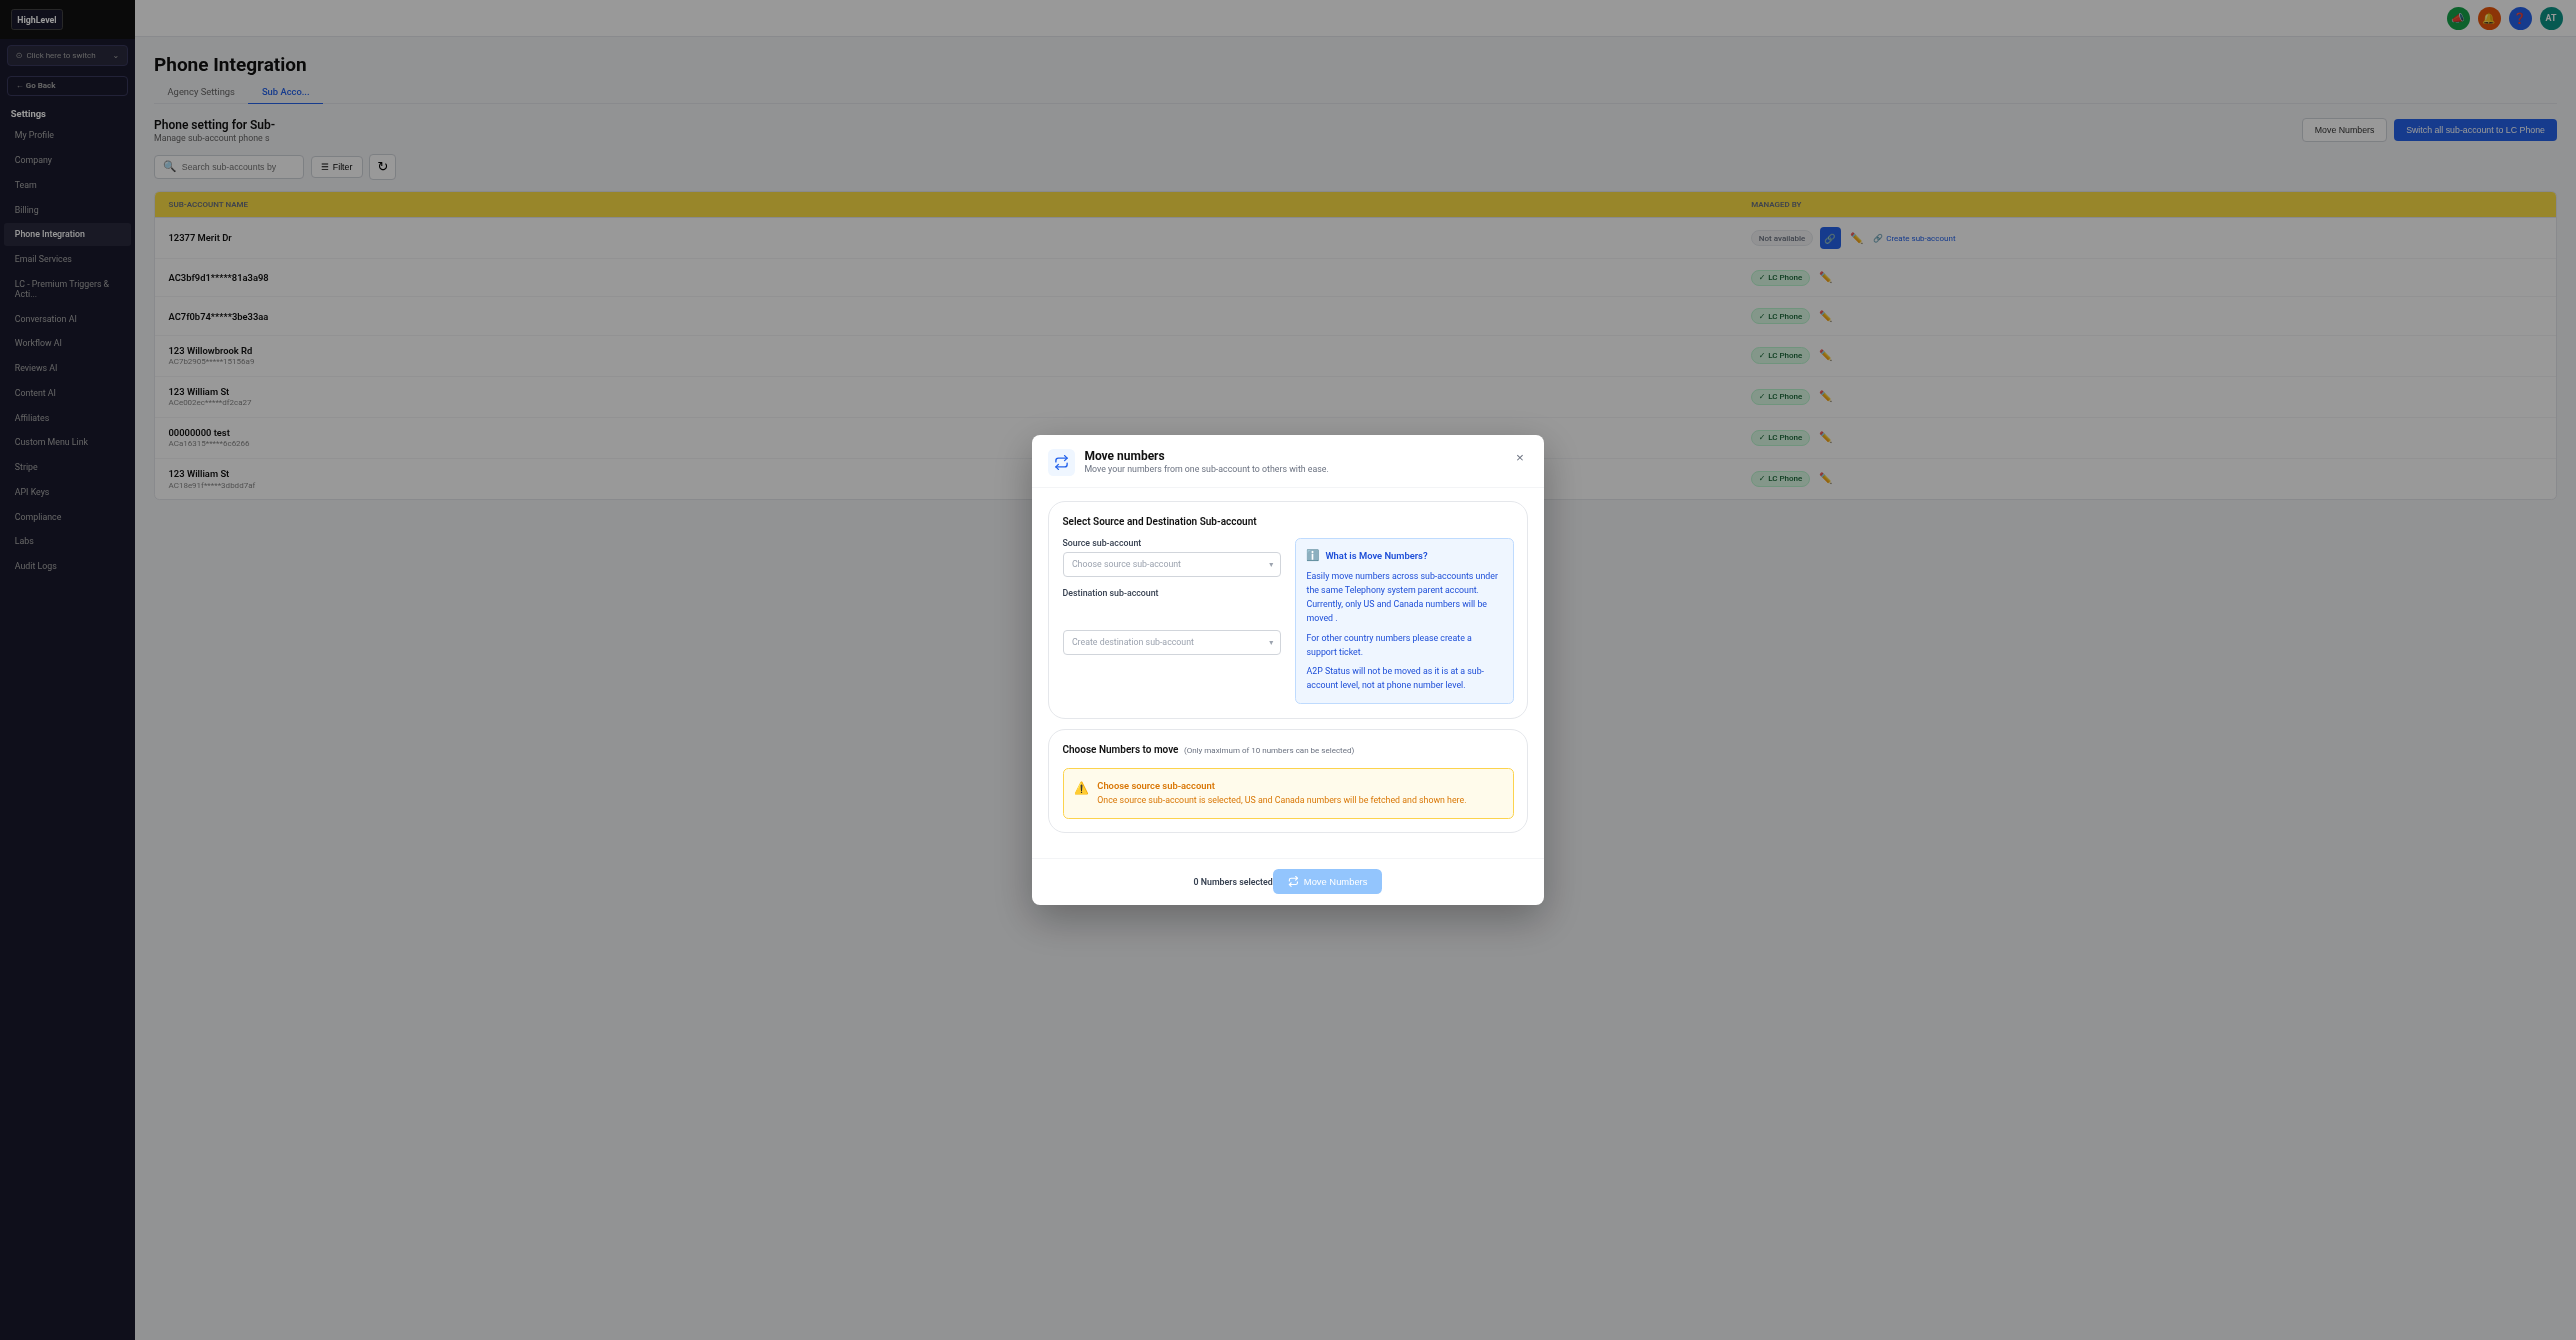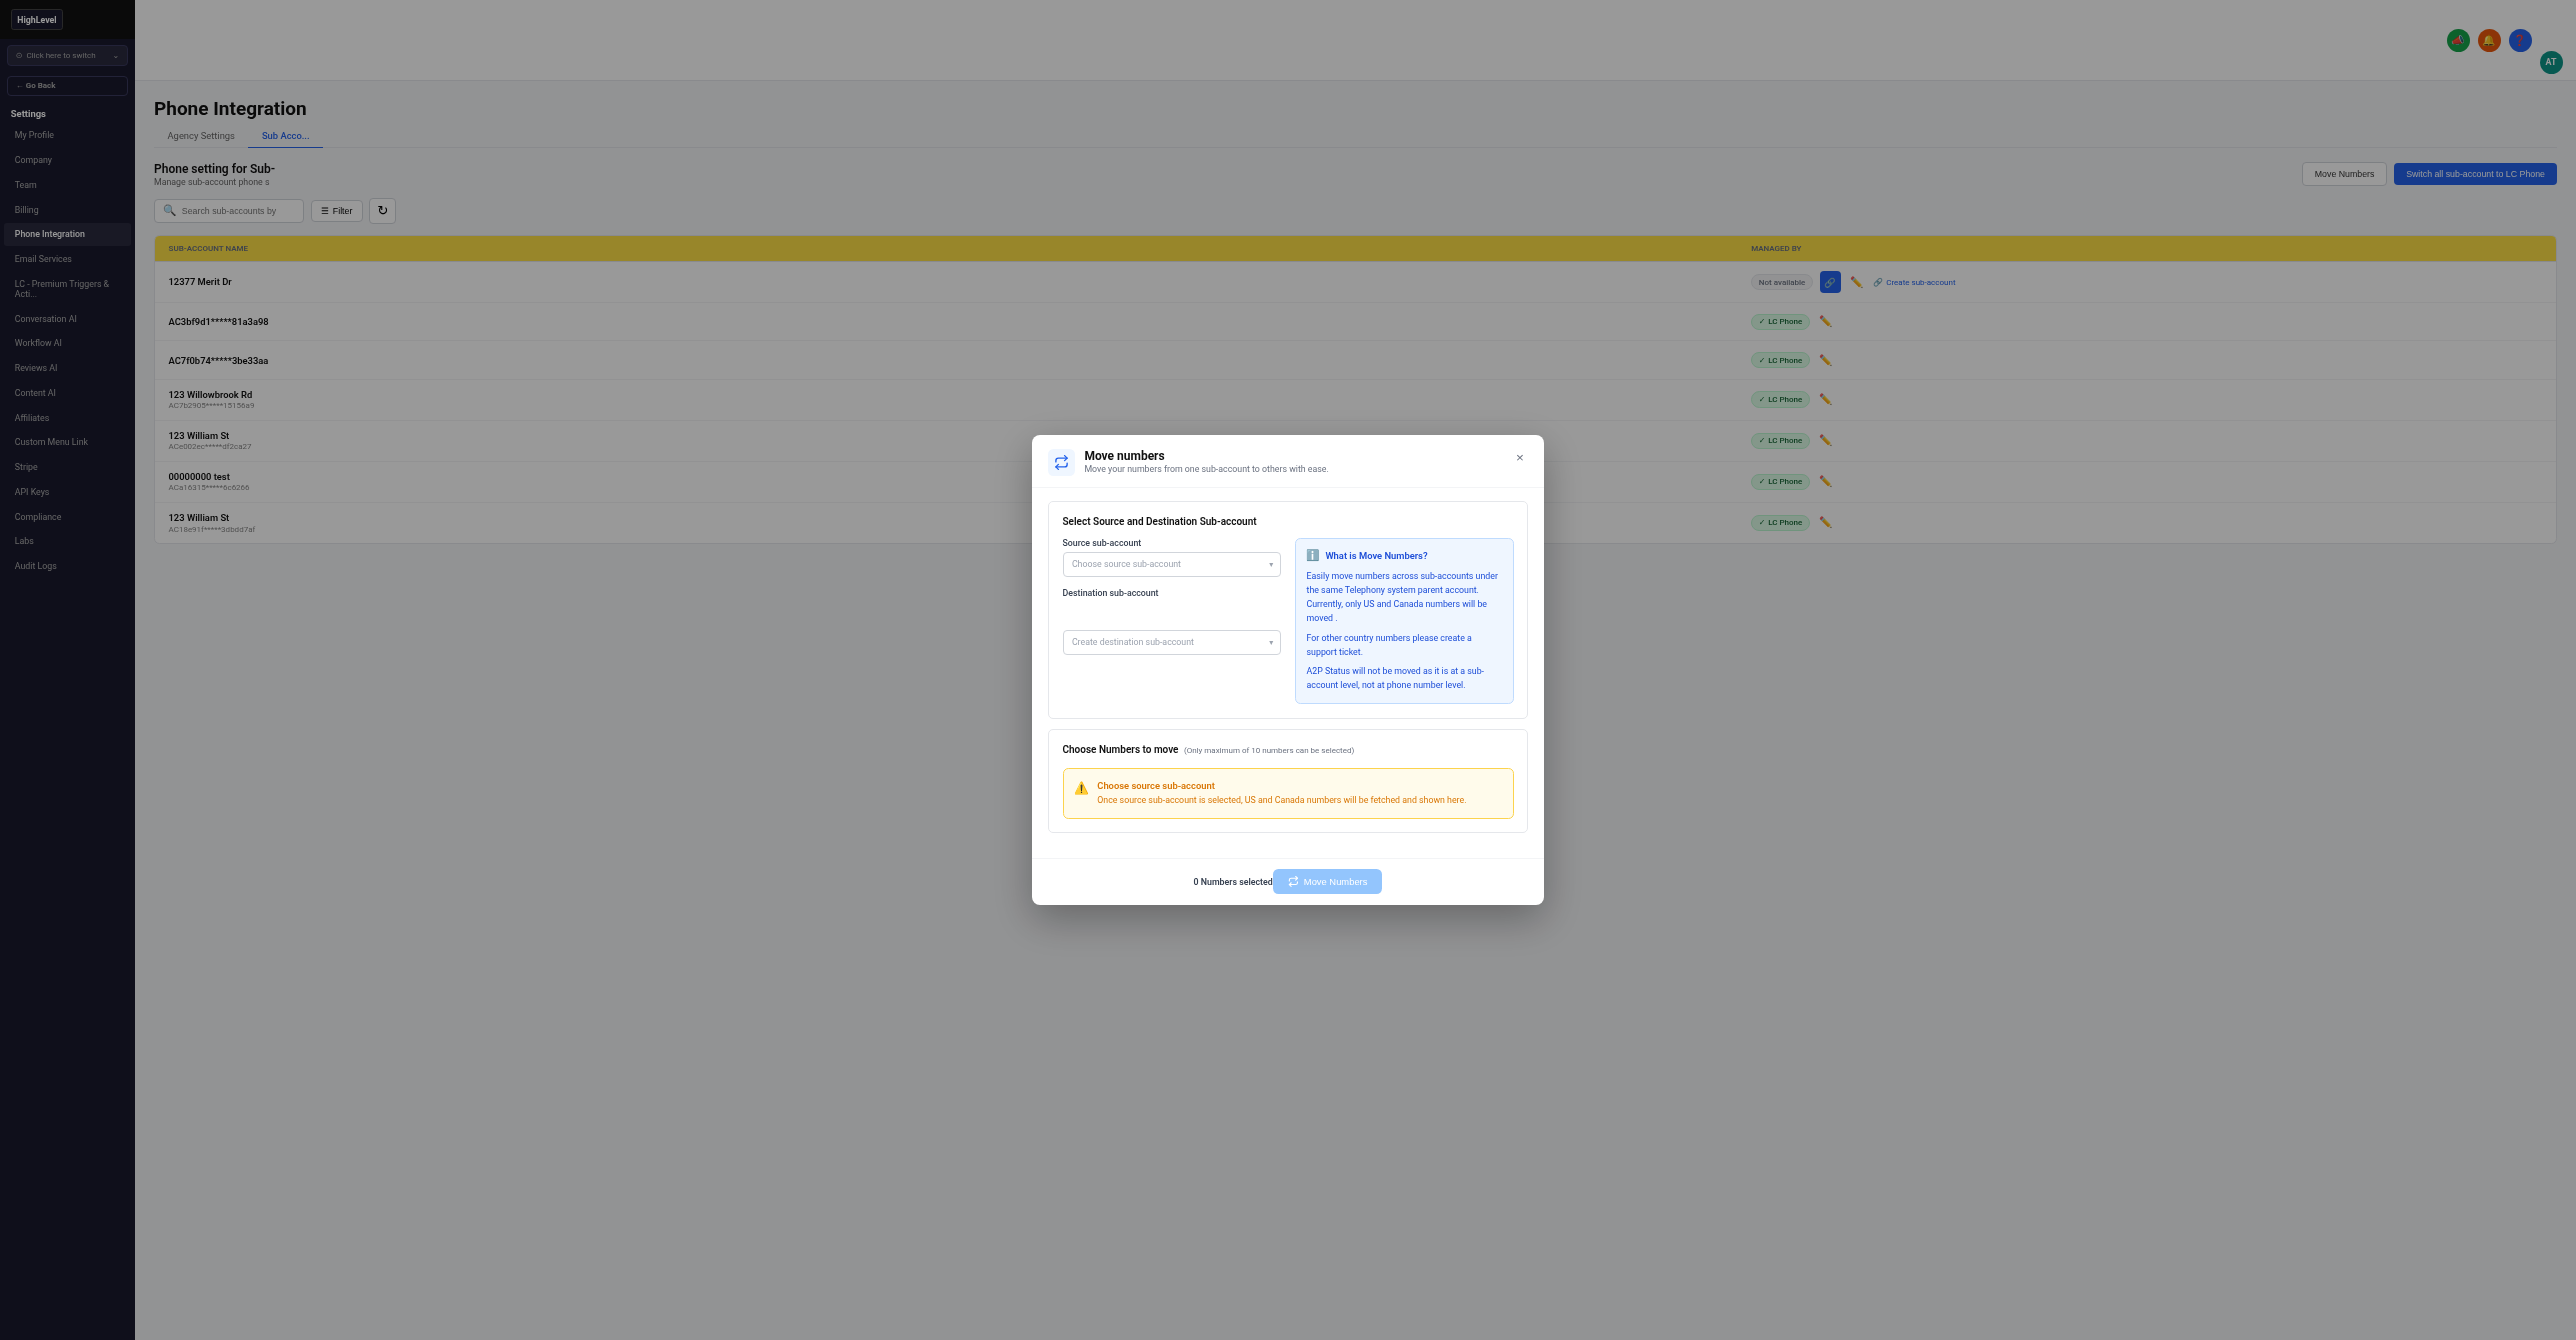--- a/index.html
+++ b/index.html
@@ -95,21 +95,21 @@
       border-radius: 50%;
       display: flex;
       align-items: center;
       justify-content: center;
       font-size: 10.8px;
       cursor: pointer;
     }
     .topbar-icon.green { background: #16a34a; color: #fff; }
     .topbar-icon.orange { background: #ea580c; color: #fff; }
     .topbar-icon.blue { background: #2563eb; color: #fff; }
-    .avatar { background: #0d9488; color: #fff; font-weight: bold; font-size: 8.8px; margin-top: 44px; }
+    .avatar { background: #0d9488; color: #fff; font-weight: bold; font-size: 8.8px; }
 
     .content-area {
       flex: 1;
       padding: 16px 19px;
       overflow-y: auto;
       position: relative;
     }
     .page-title { font-size: 19px; font-weight: 700; color: #111; margin-bottom: 2.7px; }
 
     .tabs {
@@ -257,21 +257,21 @@
       color: #2563eb;
     }
     .modal-title { font-size: 12px; font-weight: 700; color: #111; }
     .modal-subtitle { font-size: 8.8px; color: #6b7280; margin-top: 1.3px; }
     .modal-close { margin-left: auto; background: none; border: none; cursor: pointer; font-size: 13.5px; color: #6b7280; padding: 1.3px 4px; }
 
     .modal-body { padding: 13.5px 16px; }
 
     .card {
       border: 0.7px solid #e5e7eb;
-      border-radius: 5px;
+      border-radius: 17px;
       padding: 13.5px;
       margin-bottom: 10.8px;
     }
     .card-title { font-size: 10px; font-weight: 600; color: #111; margin-bottom: 10.8px; }
 
     .form-grid { display: grid; grid-template-columns: 1fr 1fr; gap: 13.5px; }
     .form-group { display: flex; flex-direction: column; gap: 4px; }
     .form-label { font-size: 8.8px; color: #374151; font-weight: 500; }
     .select-wrap { position: relative; }
     .select-wrap select {

